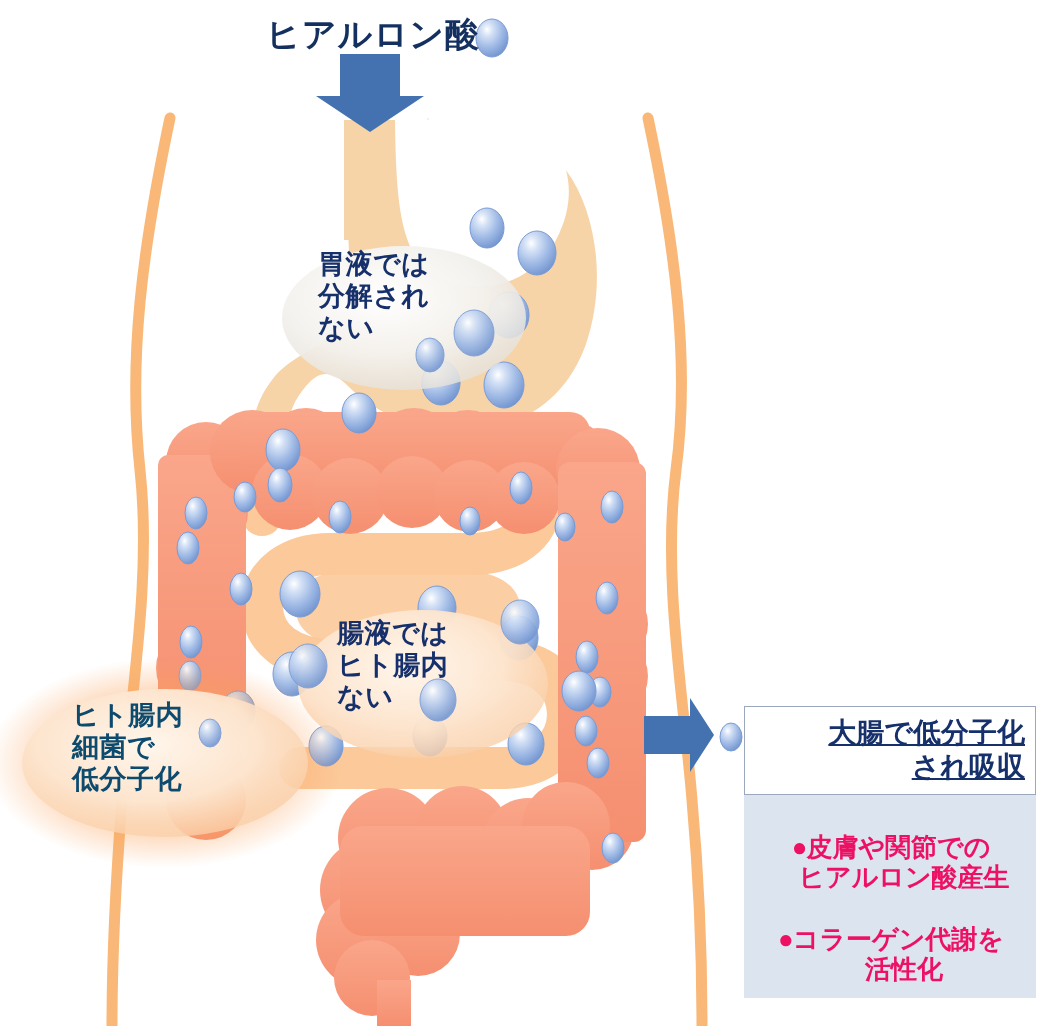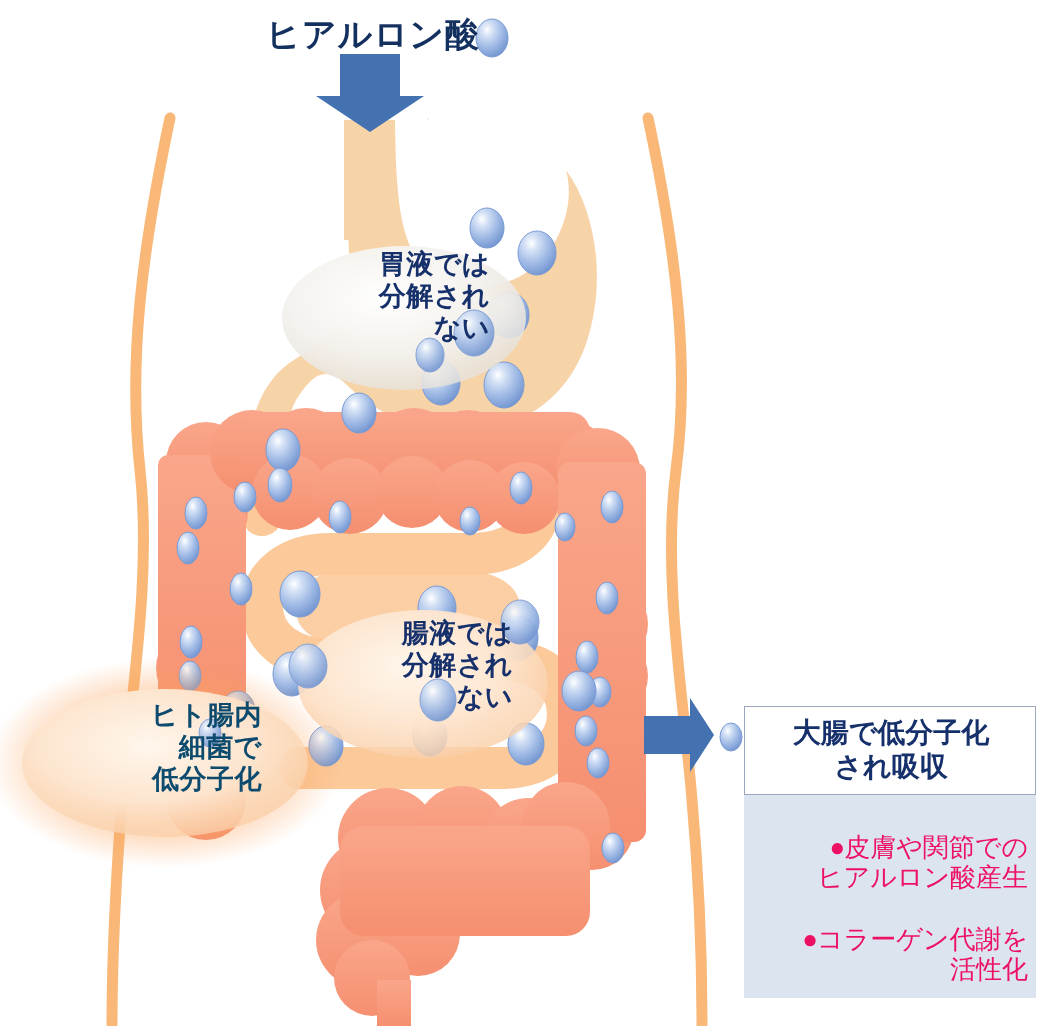--- a/index.html
+++ b/index.html
@@ -26,21 +26,21 @@
   }
 
   
   .lbl {
     position: absolute;
     color: #16306B;
     font-weight: bold;
     letter-spacing: 0.5px;
     line-height: 1.18;
     white-space: pre-line;
-    text-align: right;
+    text-align: left;
   }
 
   #title-text {
     left: 266px;
     top: 14px;
     font-size: 34px;
     letter-spacing: 1px;
     color: #14305F;
     text-align: center;
   }
@@ -83,36 +83,37 @@
     background: #ffffff;
     border: 1px solid #9aa7bd;
     padding: 9px 10px 11px 12px;
   }
   #info-panel-header-text {
     font-size: 28px;
     font-weight: bold;
     color: #16306B;
     line-height: 1.2;
     white-space: pre-line;
-    text-align: center;
+    text-align: right;
+    text-decoration: underline;
   }
   #info-panel-body {
     box-sizing: border-box;
     width: 100%;
     background: #DCE4F0;
     padding: 6px 8px 12px 10px;
     min-height: 185px;
   }
   .benefit-item {
     font-size: 26px;
-    font-weight: normal;
+    font-weight: bold;
     color: #ED1164;
     line-height: 1.17;
     white-space: pre-line;
-    text-align: right;
+    text-align: center;
     margin: 0 0 1px 0;
   }
   .benefit-bullet { letter-spacing: -1px; }
 </style>
 </head>
 <body>
 
 <div id="stage">
 
   <svg id="diagram-svg" viewBox="0 0 1041 1026">
@@ -315,21 +316,21 @@
     </g>
   </svg>
 
   <div class="lbl" id="title-text">ヒアルロン酸</div>
 
   <div class="lbl" id="stomach-callout-text">胃液では
 分解され
 ない</div>
 
   <div class="lbl" id="intestine-callout-text">腸液では
-分解され
+ヒト腸内
 ない</div>
 
   <div class="lbl" id="bacteria-callout-text">ヒト腸内
 細菌で
 低分子化</div>
 
   <div id="info-panel">
     <div id="info-panel-header">
       <div id="info-panel-header-text">大腸で低分子化
 され吸収</div>

